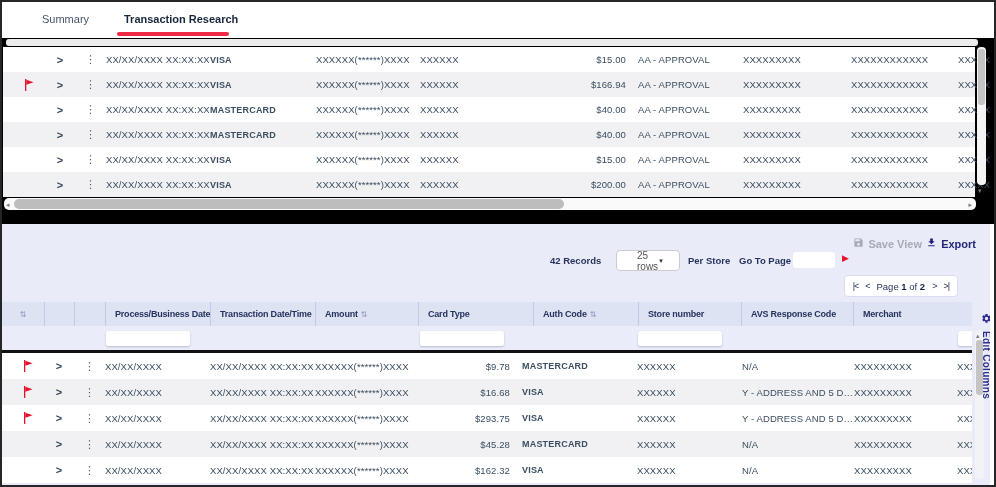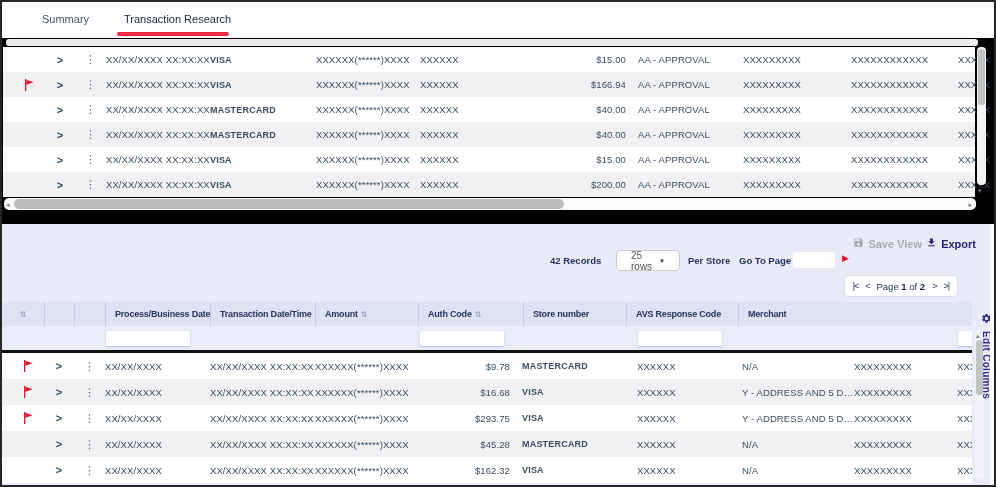--- a/index.html
+++ b/index.html
@@ -3,21 +3,21 @@
 <meta charset="utf-8">
 <style>
   * { margin:0; padding:0; box-sizing:border-box; }
   body { background:#fff; font-family:"Liberation Sans", sans-serif; }
   .screen { position:relative; width:996px; height:487px; border:2px solid #262626; background:#000000; overflow:hidden; }
 
   
   .tabbar { position:absolute; top:0; left:0; right:0; height:36px; background:#fff; }
   .tab { position:absolute; top:11px; font-size:11px; cursor:pointer; }
   .tab-summary { left:40px; color:#44546a; }
-  .tab-tr { left:122px; font-weight:400; color:#16263d; }
+  .tab-tr { left:122px; font-weight:700; color:#16263d; }
   .tab-underline { position:absolute; left:115px; top:30px; width:112px; height:4px; background:#ee2b43; border-radius:2px; }
 
   .top-strip { position:absolute; top:37px; left:4px; right:16px; height:7px; background:#ececec; border-radius:3px; }
 
   
   .trow { display:flex; align-items:center; background:#fff; }
   .trow.alt { background:#f1f1f3; }
   .cell { flex:0 0 auto; font-size:9.5px; color:#3a4d61; white-space:nowrap; overflow:hidden; letter-spacing:.1px; }
   .c-flag { width:42px; display:flex; justify-content:center; padding-left:10px; }
   .c-chev { width:30px; text-align:center; color:#33475b; font-weight:700; font-size:11px; cursor:pointer; }
@@ -39,21 +39,21 @@
   .htrack { position:absolute; top:196px; left:2px; width:972px; height:12px; background:#fafafa; border-radius:5px; }
   .htrack .thumb { position:absolute; left:10px; top:1px; width:550px; height:10px; background:#bdbdbd; border-radius:5px; }
 
   
   .settlement { position:absolute; top:222px; left:0; right:0; bottom:0; background:#e9ecf8; }
   .s-title { position:absolute; left:14px; top:7px; font-size:17px; font-weight:600; color:#1c2b4a; }
   .action { position:absolute; top:13px; display:flex; align-items:center; gap:4px; font-size:11px; font-weight:700; cursor:pointer; }
   .save-view { right:72px; color:#a6aab2; }
   .export { right:18px; color:#23247a; }
   .ctl-label { position:absolute; top:31px; font-size:9.5px; font-weight:700; color:#27335c; }
-  .rows-select { position:absolute; left:614px; top:26px; width:64px; height:21px; background:#fff; border:1px solid #cccccc; border-radius:4px; display:flex; align-items:center; justify-content:space-between; padding:0 14px; font-size:10px; color:#555; cursor:pointer; }
+  .rows-select { position:absolute; left:614px; top:26px; width:64px; height:21px; background:#fff; border:1px solid #cccccc; border-radius:4px; display:flex; align-items:center; justify-content:space-between; padding:0 20px; font-size:10px; color:#555; cursor:pointer; }
   .caret { font-size:6px; color:#333; }
   .goto-input { position:absolute; left:791px; top:28px; width:42px; height:16px; border:none; border-radius:3px; background:#fff; font-size:9.5px; padding:0 4px; color:#27335c; }
   .goto-arrow { position:absolute; left:840px; top:29px; font-size:9px; color:#e8112d; cursor:pointer; }
   .pagination { position:absolute; top:51px; right:36px; height:22px; background:#fff; border:1px solid #d9ddef; border-radius:4px; display:flex; align-items:center; gap:7px; padding:0 8px; font-size:9.5px; color:#27335c; }
   .pg-btn { font-size:9px; letter-spacing:-1px; cursor:pointer; color:#27335c; }
   .pg-num { font-weight:700; color:#10224a; }
 
   
   .s-table { position:absolute; left:0; top:78px; width:970px; overflow:hidden; }
   .s-hrow { display:flex; height:24px; background:#dee3f4; }
@@ -246,20 +246,23 @@
             <span class="">Process/Business Date</span>
             <span class="sort-both">⇅</span>
           </div>
           <div class="hcell s-c1">
             <span class="">Transaction Date/Time</span>
             <span class="sort-desc">↓</span>
           </div>
           <div class="hcell s-c3">
             <span class="">Amount</span>
             <span class="sort-both">⇅</span>
+          </div>
+          <div class="hcell s-c4">
+            <span class="">Card Type</span>
           </div>
           <div class="hcell s-c5">
             <span class="">Auth Code</span>
             <span class="sort-both">⇅</span>
           </div>
           <div class="hcell s-c7">
             <span class="">Store number</span>
           </div>
           <div class="hcell s-c6">
             <span class="">AVS Response Code</span>

